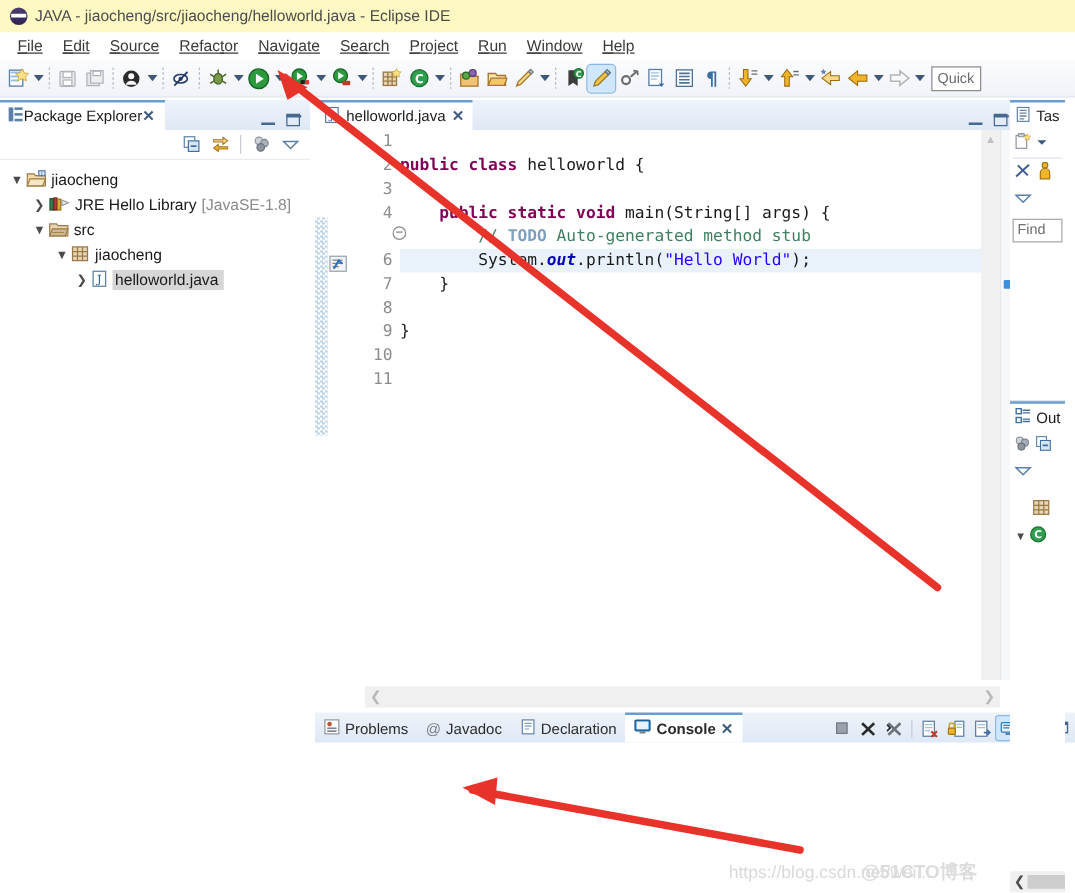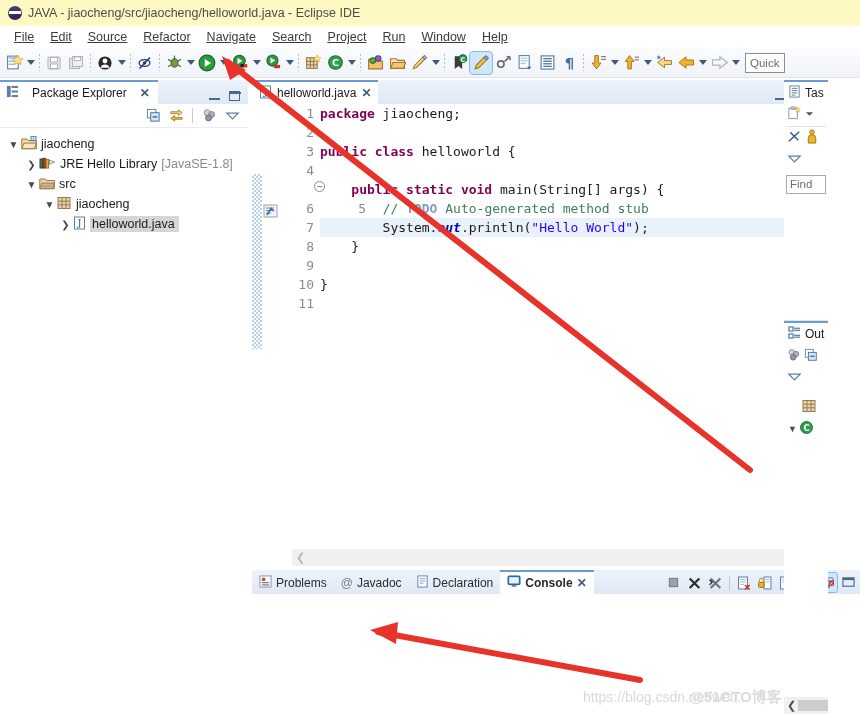--- a/index.html
+++ b/index.html
@@ -44,21 +44,21 @@
     font-size:11.5px;color:#6b6b6b;line-height:18px;padding-left:4px; overflow:hidden; flex:0 0 auto;}
 
   
   #main{ position:absolute; left:0; top:80px; width:860px; height:634px; }
 
   
   #pkg{ position:absolute;left:0;top:0;width:248px;height:560px;
         background:#fff; }
   .vtabrow{ height:24px; display:flex; align-items:flex-end; position:relative;
     background:linear-gradient(#eef3fa,#dfe8f5); }
-  .vtab{ height:24px; display:flex;align-items:center;gap:13px;padding:0 8px 0 6px;
+  .vtab{ height:24px; display:flex;align-items:center;gap:0;padding:0 8px 0 6px;
     background:#fff; border-top:2px solid #6a9cd1; font-size:12px; color:#18191a;}
   .vtab .x{ color:#3f5a80; font-size:12px; font-weight:bold; }
   .winbtns{ margin-left:auto; display:flex; gap:9px; padding:0 8px 3px 0; align-items:flex-end;}
   .wb{ width:11px;height:9px; position:relative; }
   .wb.min:after{ content:"";position:absolute;left:0;right:0;bottom:1px;height:2px;background:#4a6party;}
   .wb.min:after{ background:#47688f; }
   .wb.max{ border:1.5px solid #47688f; height:10px;}
   .wb.max:before{content:"";position:absolute;left:-1.5px;right:-1.5px;top:-0.5px;height:2px;background:#47688f;}
 
   .vtoolrow{ height:24px;display:flex;align-items:center;justify-content:flex-end;gap:3px;
@@ -112,21 +112,21 @@
   .ctab{ height:22px;display:flex;align-items:center;gap:4px;padding:0 7px;
     font-size:12px; color:#2b2b2b;}
   .ctab.active{ height:24px;background:#fff;border-top:2px solid #6a9cd1;}
   .ctabicons{ margin-left:auto;display:flex;align-items:center;gap:2px;padding:0 2px 2px 0;}
   .ci{ width:19px;height:19px;display:flex;align-items:center;justify-content:center;border-radius:2px;}
   .ci.sel{ background:#cfe6fb; outline:1px solid #8cb9e3;}
   .cterm{ font-size:11.5px;color:#1a1a1a; padding:3px 0 1px 4px; white-space:nowrap; overflow:hidden;}
   .cout{ font-family:"DejaVu Sans Mono",monospace; font-size:13.5px; padding:4px 0 0 6px;}
 
   
-  #rightcol{ position:absolute; left:784px; top:0; width:44px; height:634px; }
+  #rightcol{ position:absolute; left:808px; top:0; width:44px; height:634px; }
   .rv{ position:absolute; left:0; width:44px; background:#fff; }
   .rvtab{ height:24px;display:flex;align-items:center;gap:4px;padding:0 4px;
     background:#fff;border-top:2px solid #6a9cd1;font-size:12px;white-space:nowrap;overflow:hidden;}
   .rvtools{ height:22px;display:flex;align-items:center;gap:3px;padding:0 3px;}
   .findbox{ margin:4px 2px;height:19px;border:1px solid #a9a9a9;background:#fff;
     font-size:11.5px;color:#6e6e6e;line-height:17px;padding-left:3px;overflow:hidden;}
 
   
   #arrows{ position:absolute; left:0; top:0; width:860px; height:714px; pointer-events:none;}
 
@@ -519,21 +519,20 @@
           <span style="position:absolute;right:-11px;top:1px;width:11px;height:11px;border:1px solid #8c8c8c;border-radius:50%;line-height:9px;font-size:10px;text-align:center;color:#6c6c6c;">−</span>
         </div>
         <div class="ln">6</div>
         <div class="ln">7</div>
         <div class="ln">8</div>
         <div class="ln">9</div>
         <div class="ln">10</div>
         <div class="ln">11</div>
       </div>
       <div class="codelines">
-        <div class="ln"><span class="kw">package</span> jiaocheng;</div>
         <div class="ln"> </div>
         <div class="ln"><span class="kw">public class</span> helloworld {</div>
         <div class="ln"> </div>
         <div class="ln">    <span class="kw">public static void</span> main(String[] args) {</div>
         <div class="ln">        <span class="cmt">// </span><span class="todo">TODO</span><span class="cmt"> Auto-generated method stub</span></div>
         <div class="ln hl">        System.<span class="fld">out</span>.println(<span class="str">"Hello World"</span>);</div>
         <div class="ln">    }</div>
         <div class="ln"> </div>
         <div class="ln">}</div>
         <div class="ln"> </div>

